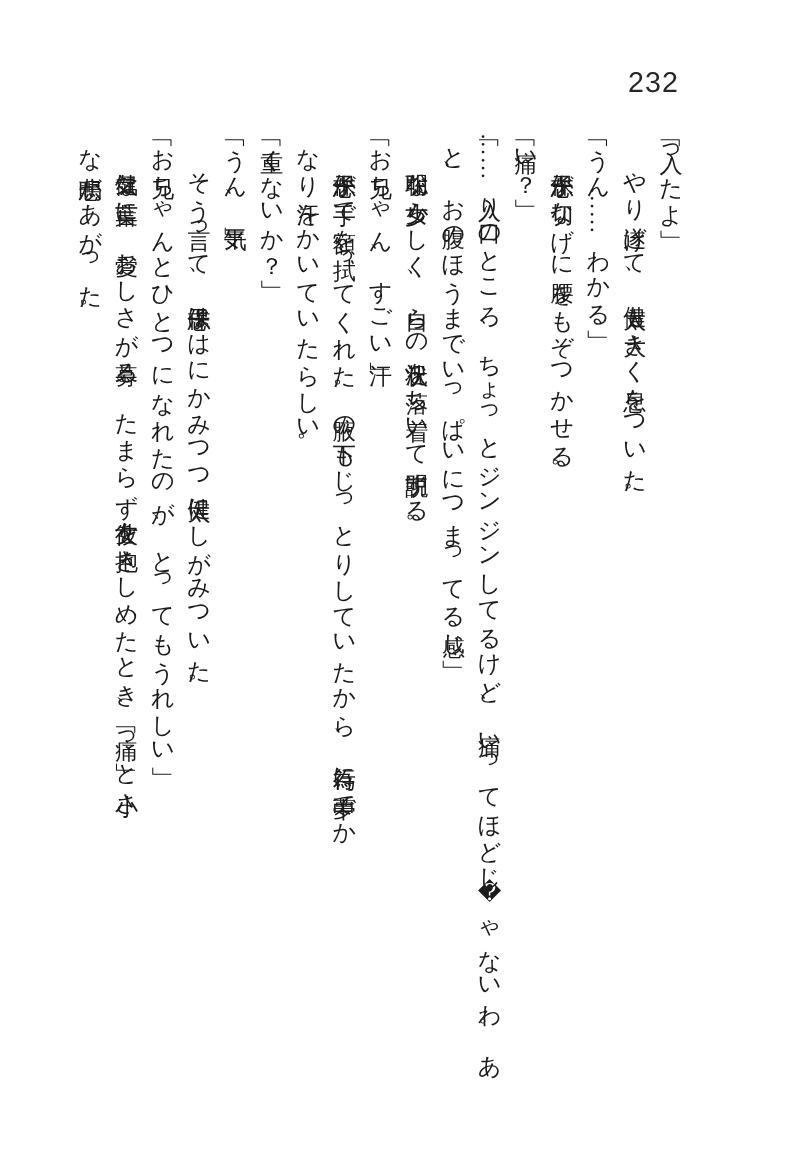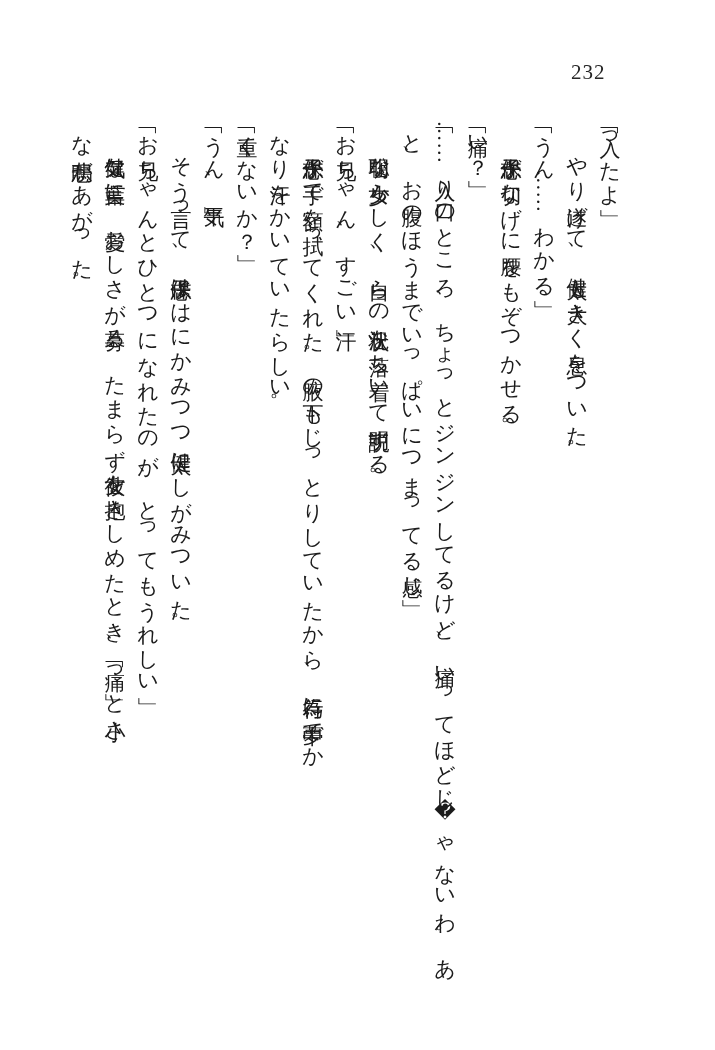--- a/index.html
+++ b/index.html
@@ -17,24 +17,24 @@
     height: 1050px;
     background: #ffffff;
     font-family: "Liberation Serif", "DejaVu Serif", serif;
     color: #1b1b1b;
   }
 
   .page-number {
     position: absolute;
     top: 60px;
     left: 571px;
-    font-size: 21px;
+    font-size: 26px;
     letter-spacing: 1px;
     color: #262626;
-    font-family: Liberation Serif, serif;
+    font-family: Liberation Sans, sans-serif;
   }
 
   .text-block {
     position: absolute;
     top: 120px;
     right: 89px;
     width: 561px;
     height: 824px;
     writing-mode: vertical-rl;
     text-orientation: mixed;

